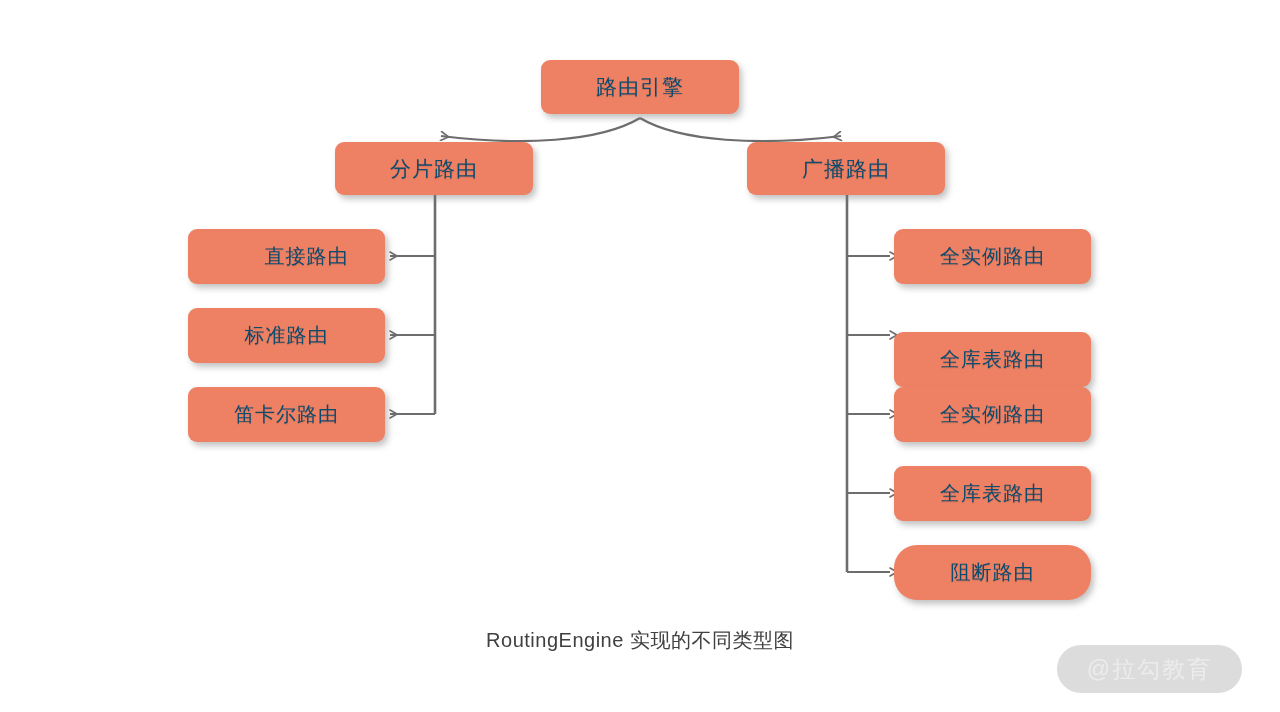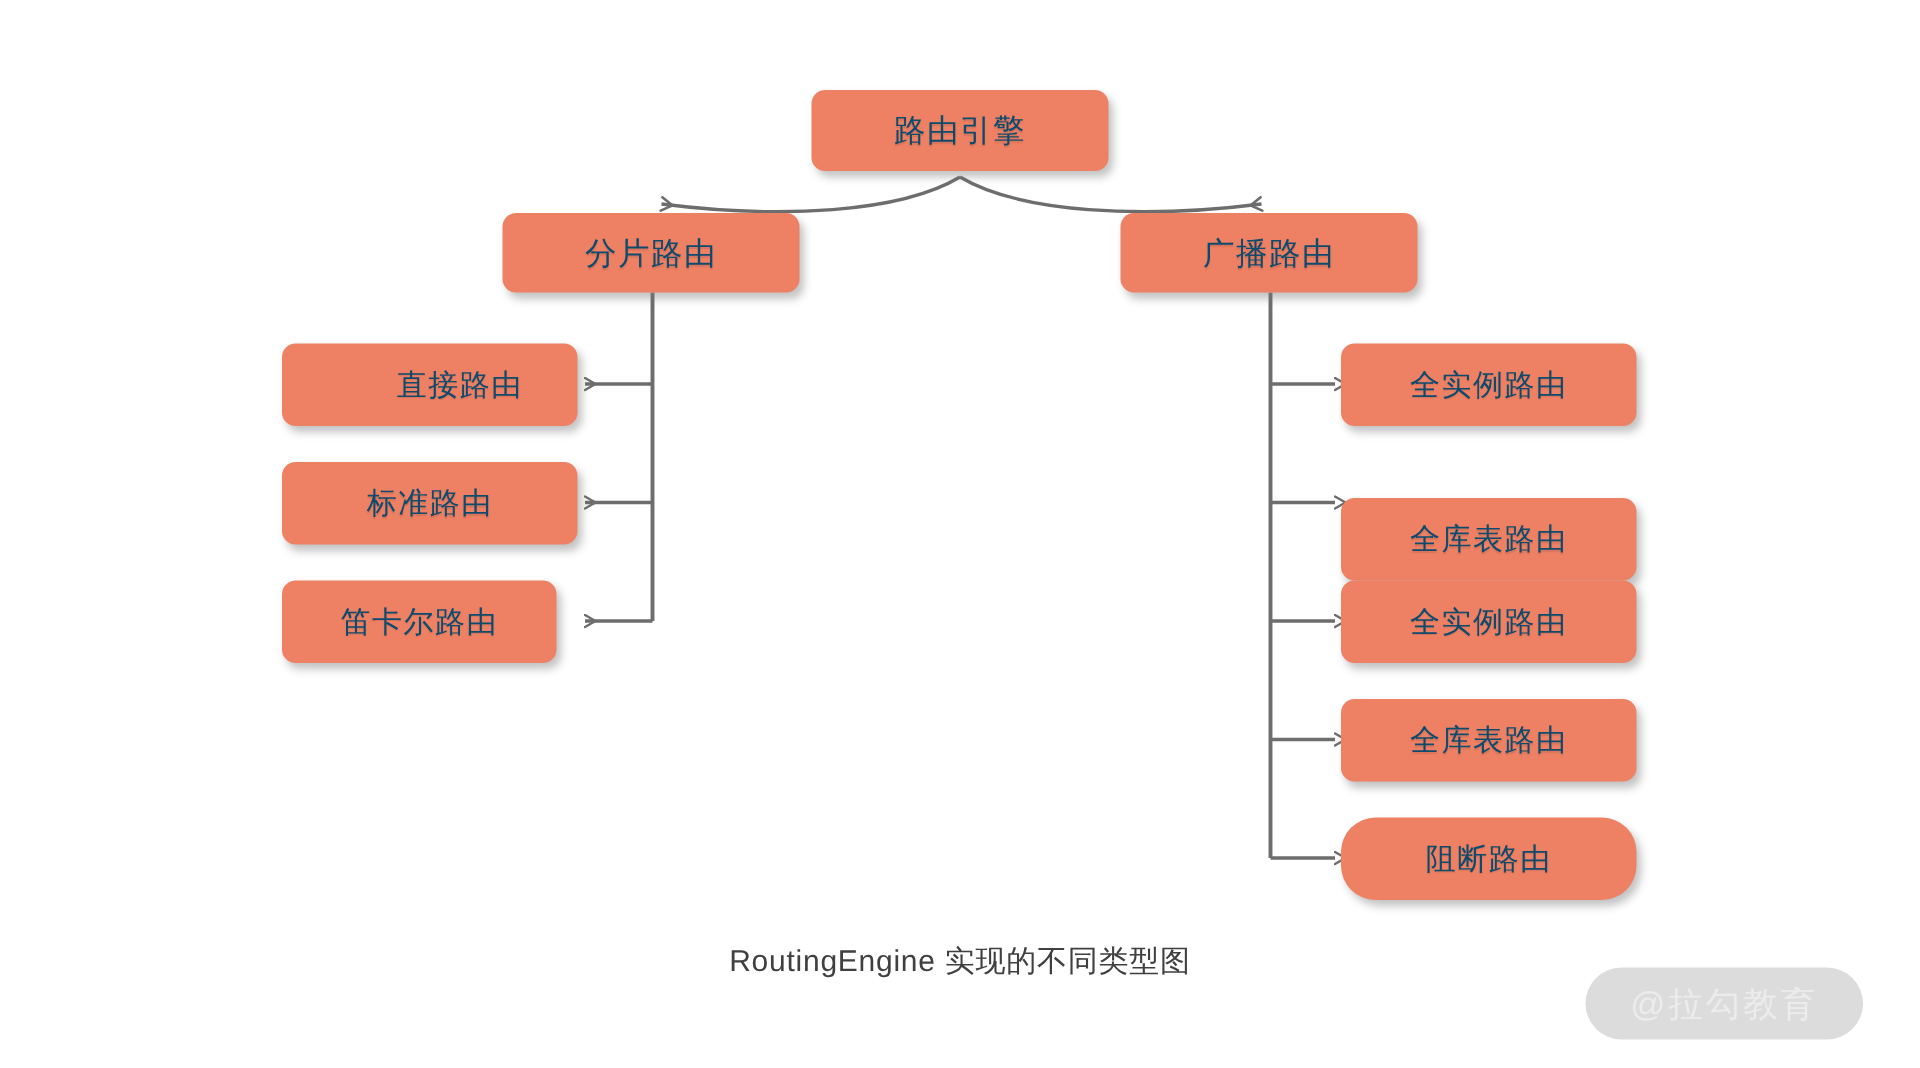--- a/index.html
+++ b/index.html
@@ -129,21 +129,21 @@
   <div class="node root" style="left:541px; top:60px; width:198px; height:54px;">路由引擎</div>
 
   <div class="node level2" style="left:335px; top:142px; width:198px; height:53px;">分片路由</div>
 
   <div class="node level2" style="left:747px; top:142px; width:198px; height:53px;">广播路由</div>
 
   <div class="node leaf" style="left:188px; top:229px; width:197px; height:55px;padding-left:40px;">直接路由</div>
 
   <div class="node leaf" style="left:188px; top:308px; width:197px; height:55px;">标准路由</div>
 
-  <div class="node leaf" style="left:188px; top:387px; width:183px; height:55px;">笛卡尔路由</div>
+  <div class="node leaf" style="left:188px; top:387px; width:197px; height:55px;">笛卡尔路由</div>
 
   <div class="node leaf" style="left:894px; top:229px; width:197px; height:55px;">全实例路由</div>
 
   <div class="node leaf" style="left:894px; top:308px; width:197px; height:55px;margin-top:24px;">全库表路由</div>
 
   <div class="node leaf" style="left:894px; top:387px; width:197px; height:55px;">全实例路由</div>
 
   <div class="node leaf" style="left:894px; top:466px; width:197px; height:55px;">全库表路由</div>
 
   <div class="node leaf" style="left:894px; top:545px; width:197px; height:55px;border-radius:23px;">阻断路由</div>

